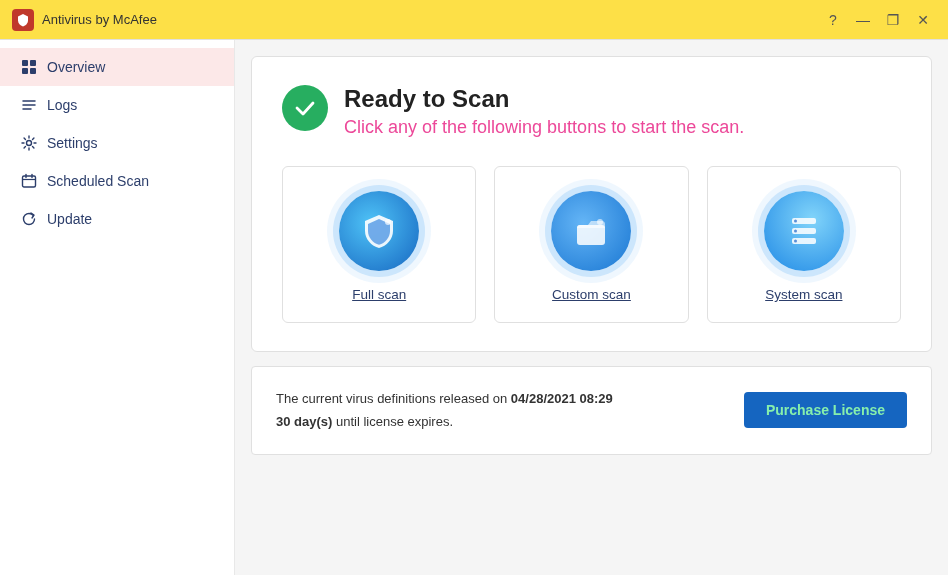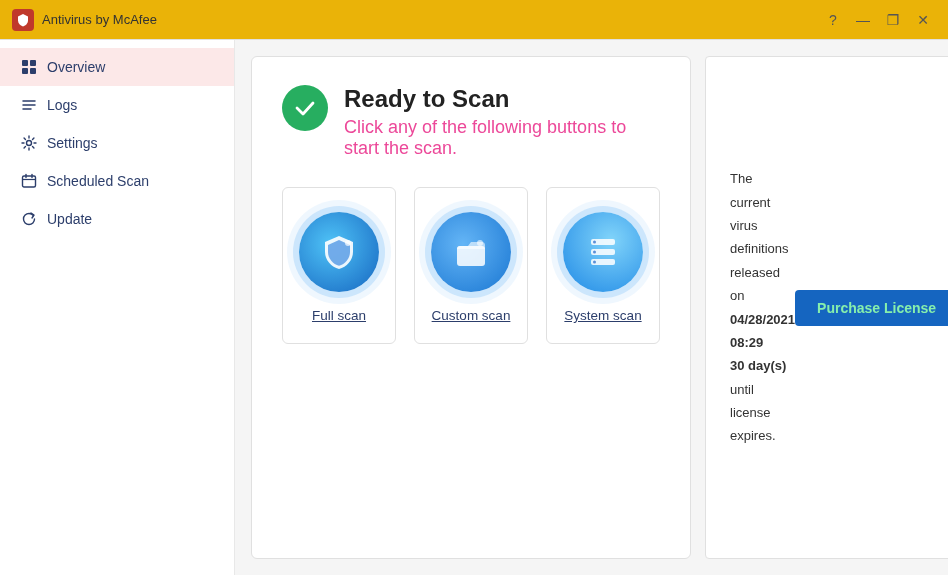--- a/index.html
+++ b/index.html
@@ -1,19 +1,19 @@
 <!DOCTYPE html>
 <html><head>
   <meta charset="utf-8">
   <style>
     * { box-sizing: border-box; margin: 0; padding: 0; }
     body { font-family: 'Segoe UI', Arial, sans-serif; background: #f0f0f0; width: 948px; height: 575px; overflow: hidden; display: flex; flex-direction: column; }
 
     .title-bar {
-      background: #eab308;
+      background: #fde047;
       border-bottom: 1px solid #e0e0e0;
       height: 40px;
       display: flex;
       align-items: center;
       padding: 0 12px;
       flex-shrink: 0;
     }
     .title-bar-icon {
       width: 22px; height: 22px;
       background: #c0392b;
@@ -52,21 +52,21 @@
       gap: 9px;
     }
     .sidebar-item.active { background: #fce8e8; color: #2c3e6b; }
     .sidebar-icon { width: 18px; height: 18px; flex-shrink: 0; display: flex; align-items: center; justify-content: center; }
 
     .main-content {
       flex: 1;
       background: #f5f5f5;
       padding: 16px;
       display: flex;
-      flex-direction: row;
+      flex-direction: column;
       gap: 14px;
       overflow-y: auto;
     }
 
     .scan-panel {
       background: #ffffff;
       border: 1px solid #e0e0e0;
       border-radius: 6px;
       padding: 28px 30px;
     }
@@ -127,21 +127,21 @@
       background: radial-gradient(circle at 60% 35%, #81d4fa, #1e88e5);
       box-shadow: 0 0 0 6px rgba(100,181,246,0.25), 0 0 0 12px rgba(100,181,246,0.1);
     }
 
     .scan-label { font-size: 13.5px; color: #2c3e6b; margin-top: 2px; text-decoration: underline; }
 
     .info-panel {
       background: #ffffff;
       border: 1px solid #e0e0e0;
       border-radius: 4px;
-      padding: 33px 24px;
+      padding: 20px 24px;
       display: flex;
       align-items: center;
       justify-content: space-between;
     }
     .info-text { font-size: 13px; color: #333; line-height: 1.8; }
     .info-text strong { font-weight: 700; }
     .info-text .blue { color: #1565c0; }
 
     .purchase-btn {
       background: #1565c0;

